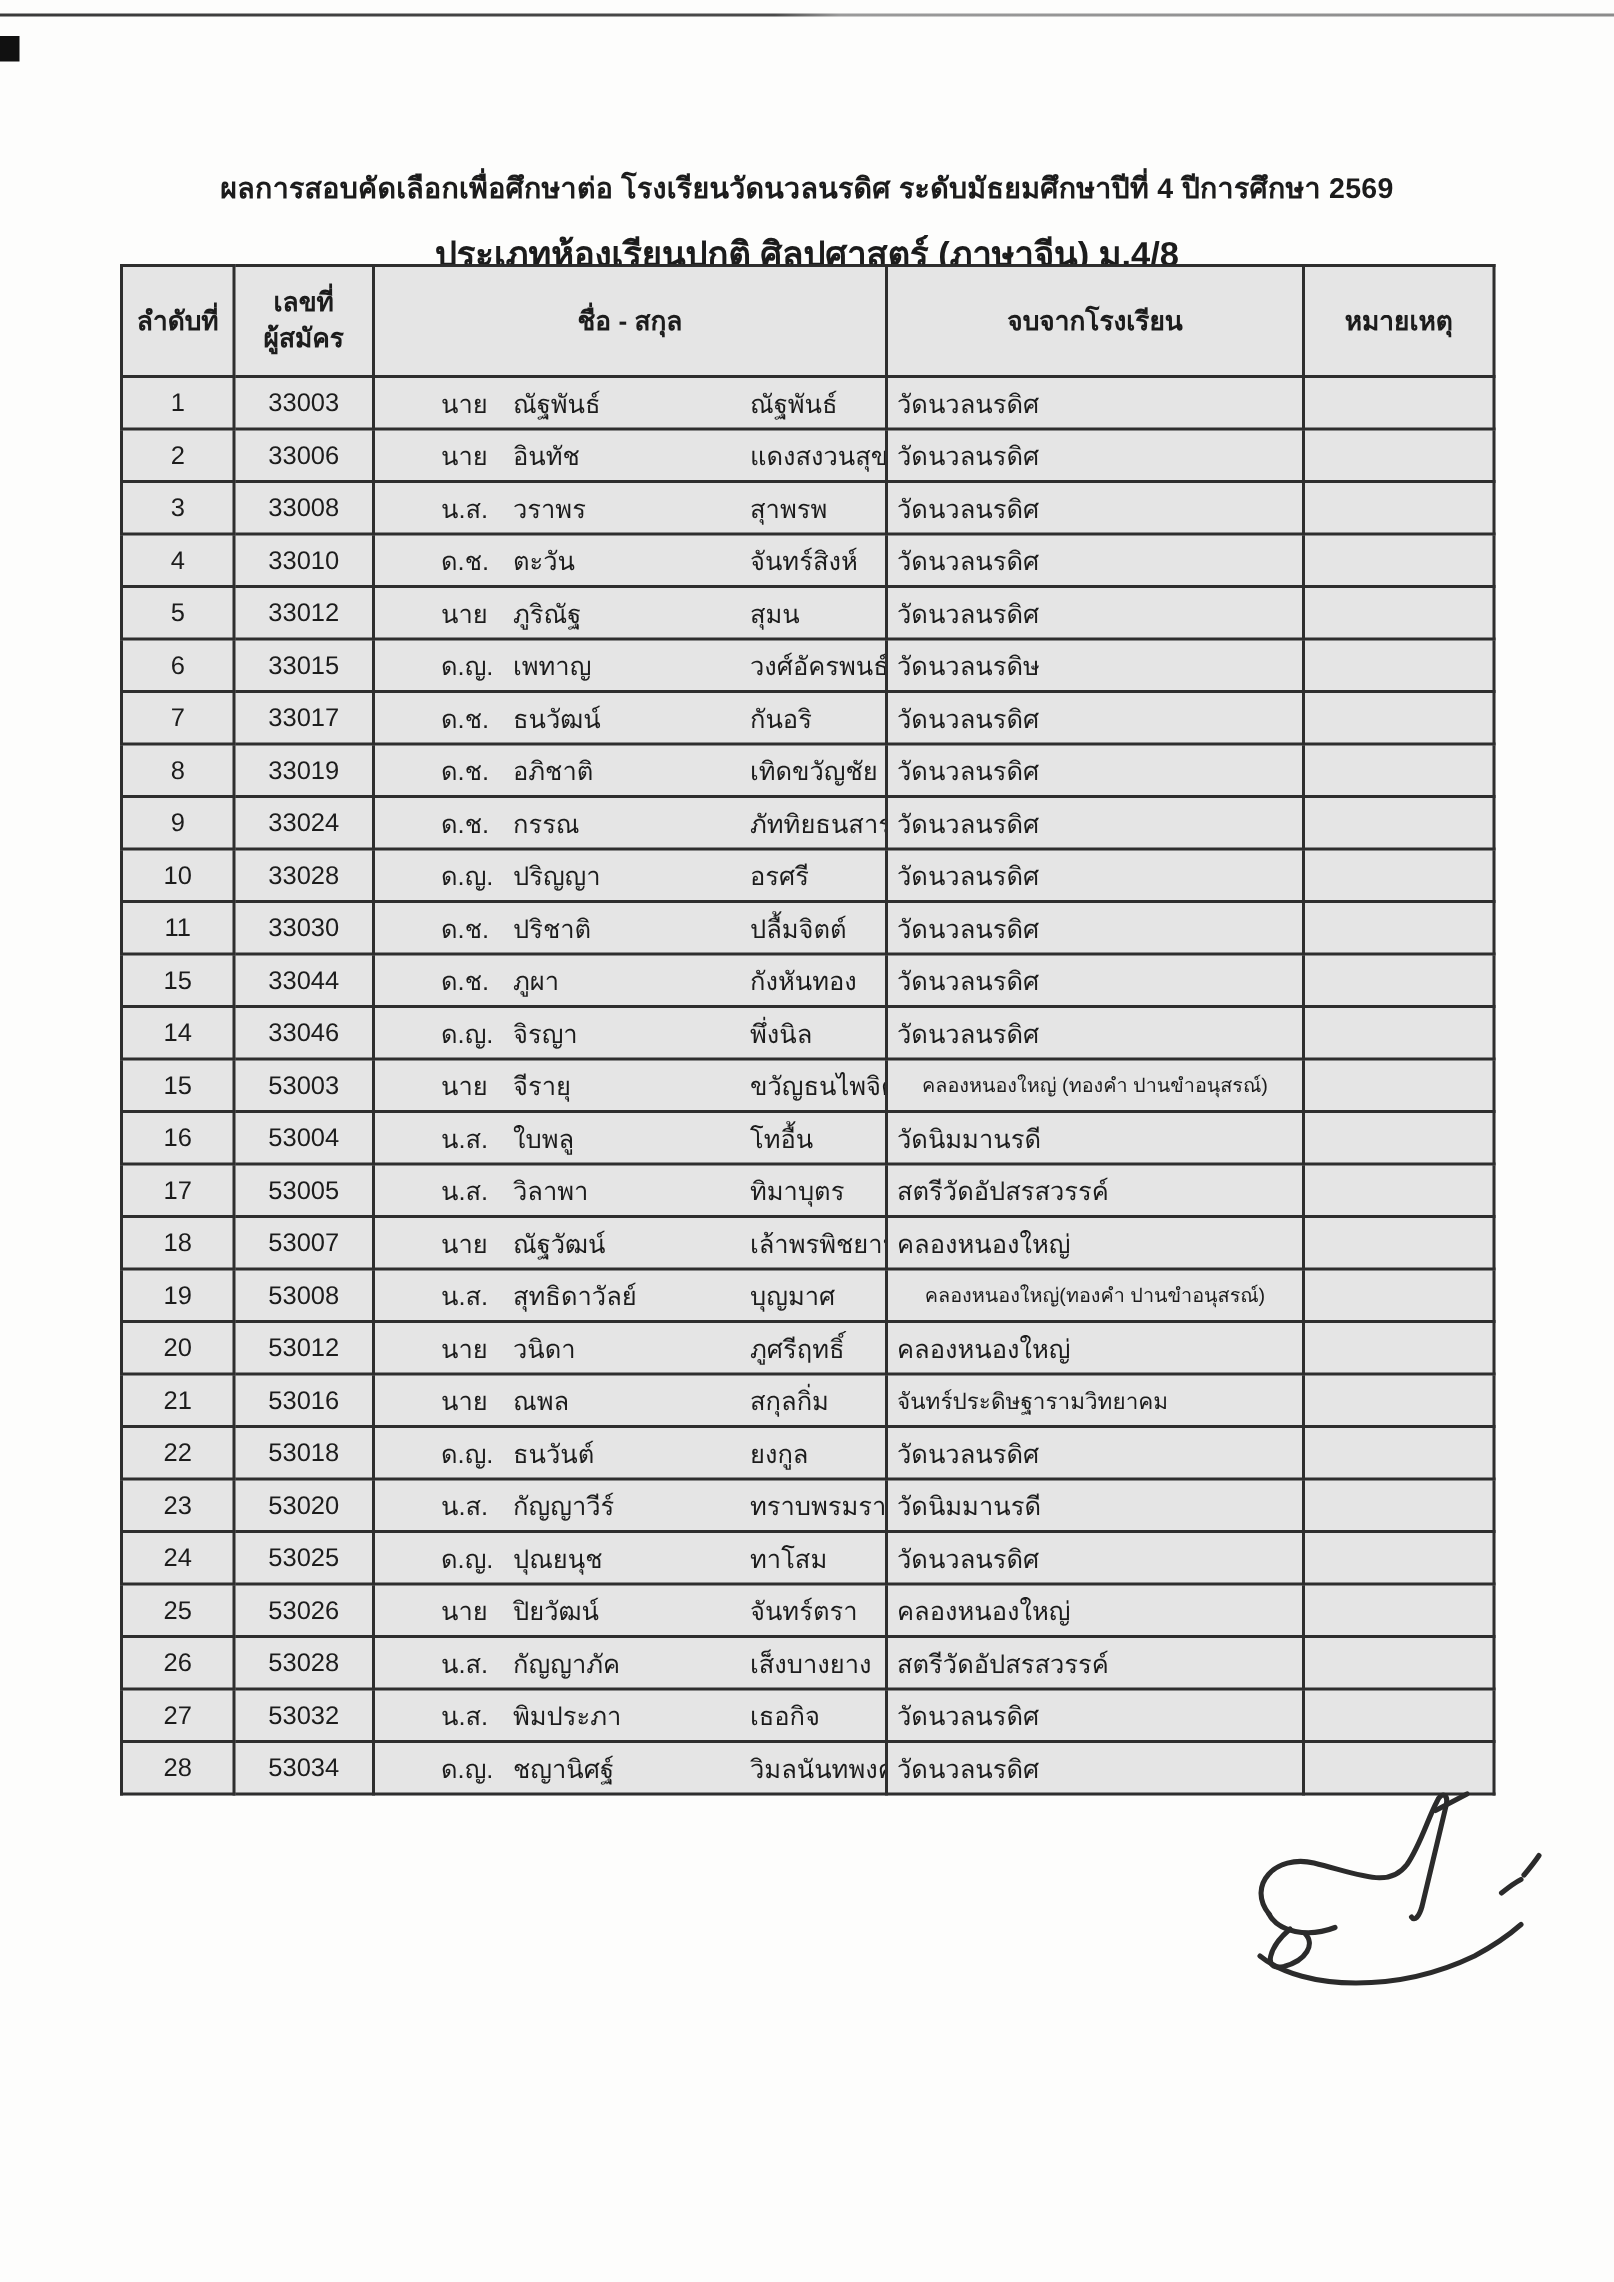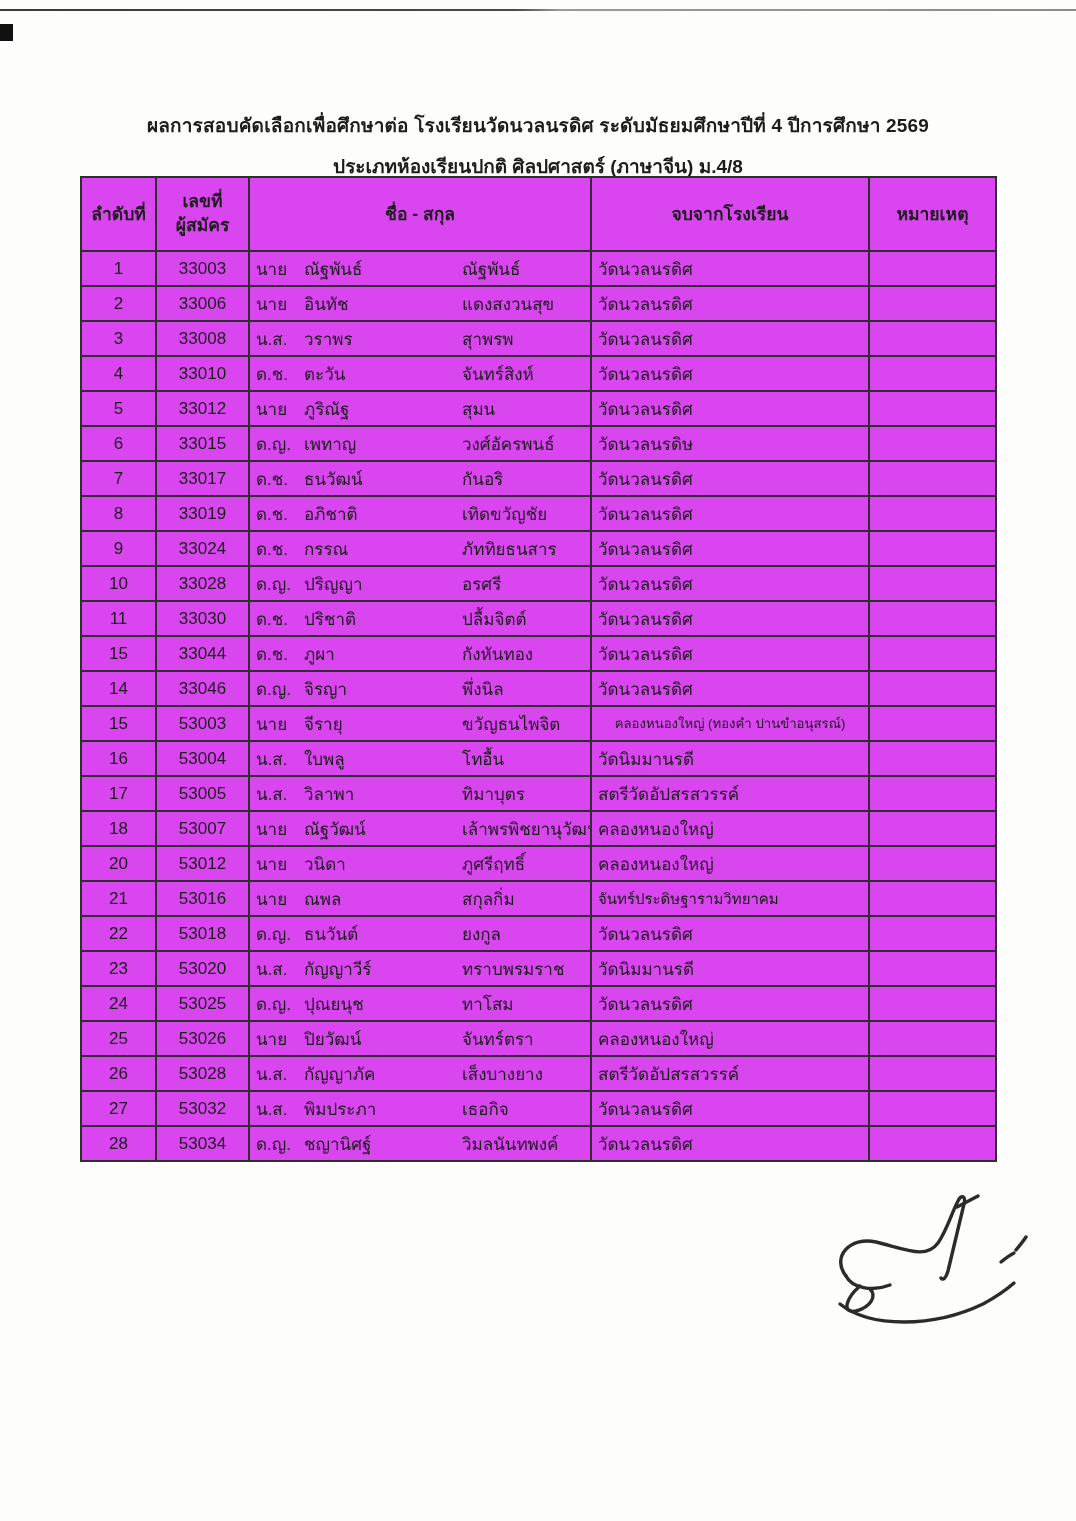--- a/index.html
+++ b/index.html
@@ -18,47 +18,47 @@
   
   .scan-topline{
     position:absolute;left:0;top:9px;width:100%;height:2px;
     background:linear-gradient(to right,#3a3a3a 0%,#4a4a4a 48%,#9a9a9a 52%,#8b8b8b 100%);
   }
   .scan-corner{
     position:absolute;left:0;top:24px;width:13px;height:17px;background:#111;
   }
   .title-block{position:absolute;left:0;top:110px;width:100%;text-align:center;}
   .doc-title{font-size:19px;font-weight:bold;letter-spacing:.2px;}
-  .doc-subtitle{font-size:19px;font-weight:bold;margin-top:11px;text-align:center;}
+  .doc-subtitle{font-size:23px;font-weight:bold;margin-top:11px;text-align:center;}
   table.results{
     position:absolute;left:80px;top:176px;
     border-collapse:collapse;table-layout:fixed;
     width:915px;
-    background:#d946ef;
+    background:#e5e5e5;
   }
   table.results col.c-no{width:75px;}
   table.results col.c-id{width:93px;}
   table.results col.c-name{width:342px;}
   table.results col.c-school{width:278px;}
   table.results col.c-remark{width:127px;}
   table.results th, table.results td{
     border:2px solid #2e2e2e;
     padding:0 6px;
     font-size:17px;
     vertical-align:middle;
     overflow:hidden;
     white-space:nowrap;
   }
   table.results thead th{
     height:72px;font-weight:bold;text-align:center;font-size:17.5px;
   }
   table.results tbody td{height:33px;}
   td.cell-no, td.cell-id{text-align:center;font-size:16px;}
   td.cell-name{padding-left:10px;}
-  .name-wrap{display:flex;align-items:center;}
+  .name-wrap{display:flex;align-items:center;margin-left:38px;}
   .name-prefix{flex:0 0 48px;}
   .name-first{flex:0 0 158px;}
   .name-last{flex:1;}
   td.cell-school{padding-left:8px;}
   td.cell-school.sz-mid{font-size:15px;margin-left:17px;}
   td.cell-school.sz-small{font-size:13.2px;text-align:center;}
   .hdr-two-line{line-height:1.35;}
   .signature{
     position:absolute;left:828px;top:1192px;width:212px;height:158px;
     pointer-events:none;
@@ -316,20 +316,33 @@
             <span class="name-wrap">
               <span class="name-prefix">นาย</span>
               <span class="name-first">ณัฐวัฒน์</span>
               <span class="name-last">เล้าพรพิชยานุวัฒน์</span>
             </span>
           </td>
           <td class="cell-school">คลองหนองใหญ่</td>
           <td class="cell-remark"></td>
         </tr>
         <tr>
+          <td class="cell-no">19</td>
+          <td class="cell-id">53008</td>
+          <td class="cell-name">
+            <span class="name-wrap">
+              <span class="name-prefix">น.ส.</span>
+              <span class="name-first">สุทธิดาวัลย์</span>
+              <span class="name-last">บุญมาศ</span>
+            </span>
+          </td>
+          <td class="cell-school sz-small">คลองหนองใหญ่(ทองคำ ปานขำอนุสรณ์)</td>
+          <td class="cell-remark"></td>
+        </tr>
+        <tr>
           <td class="cell-no">20</td>
           <td class="cell-id">53012</td>
           <td class="cell-name">
             <span class="name-wrap">
               <span class="name-prefix">นาย</span>
               <span class="name-first">วนิดา</span>
               <span class="name-last">ภูศรีฤทธิ์</span>
             </span>
           </td>
           <td class="cell-school">คลองหนองใหญ่</td>

